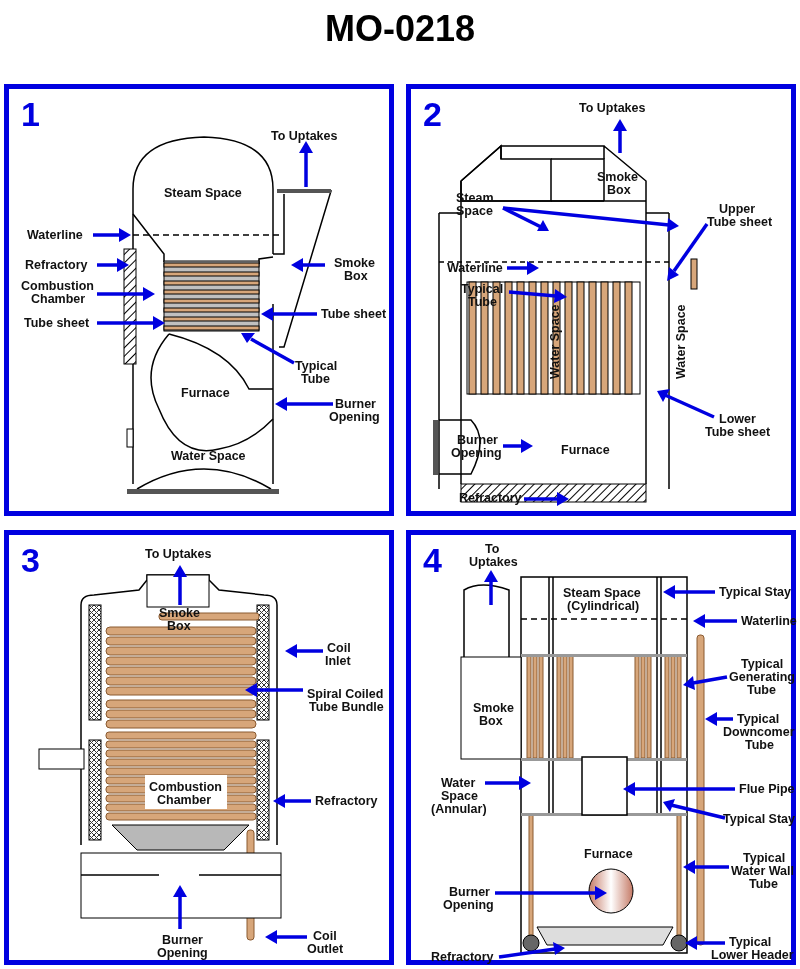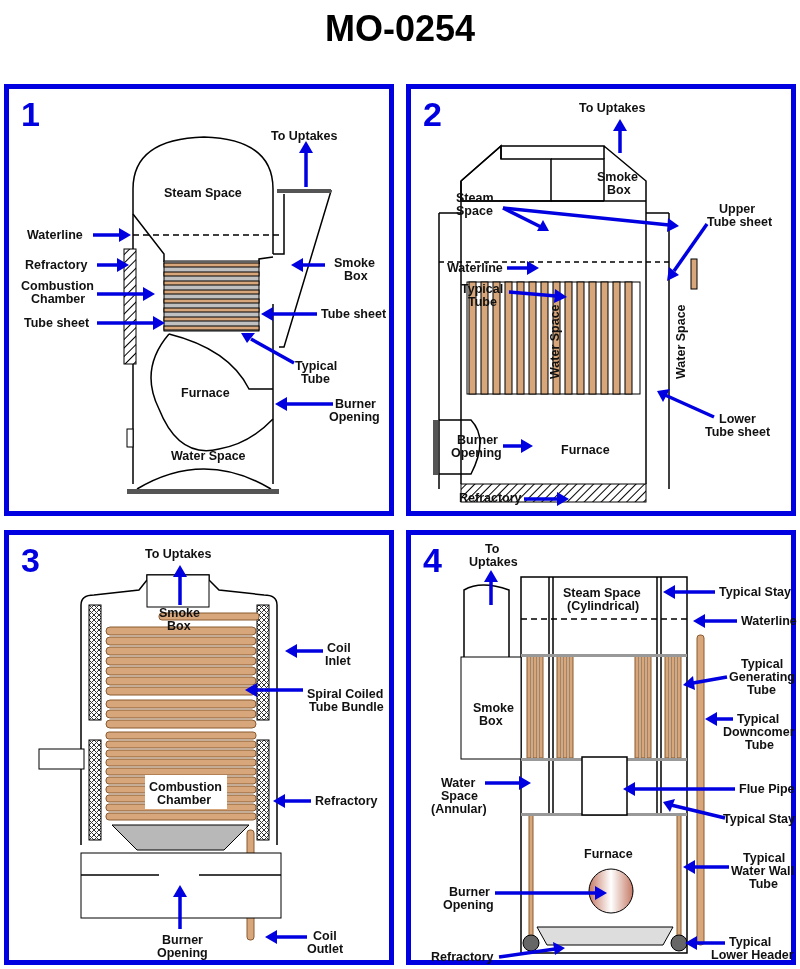--- a/index.html
+++ b/index.html
@@ -9,21 +9,21 @@
   .pnum{position:absolute;left:12px;top:6px;font-size:34px;font-weight:bold;color:#0000e0;}
   svg{position:absolute;left:0;top:0;}
   .lbl{font-family:"Liberation Sans",sans-serif;font-weight:bold;font-size:12.5px;fill:#111;}
   .ln{stroke:#000;stroke-width:1.5;fill:none;}
   .arr{stroke:#0000e0;stroke-width:3.5;fill:none;}
   .ah{fill:#0000e0;}
 </style>
 </head>
 <body>
 
-<div class="title">MO-0254</div>
+<div class="title">MO-0218</div>
 
 <div class="panel" style="left:4px;top:84px;width:390px;height:432px;">
   <div class="pnum">1</div>
   <svg width="390" height="432">
     <defs>
       <pattern id="hatch" width="6" height="6" patternUnits="userSpaceOnUse" patternTransform="rotate(45)">
         <rect width="6" height="6" fill="#fff"></rect>
           <line x1="0" y1="0" x2="0" y2="6" stroke="#000" stroke-width="2"></line>
       </pattern>
     </defs>

